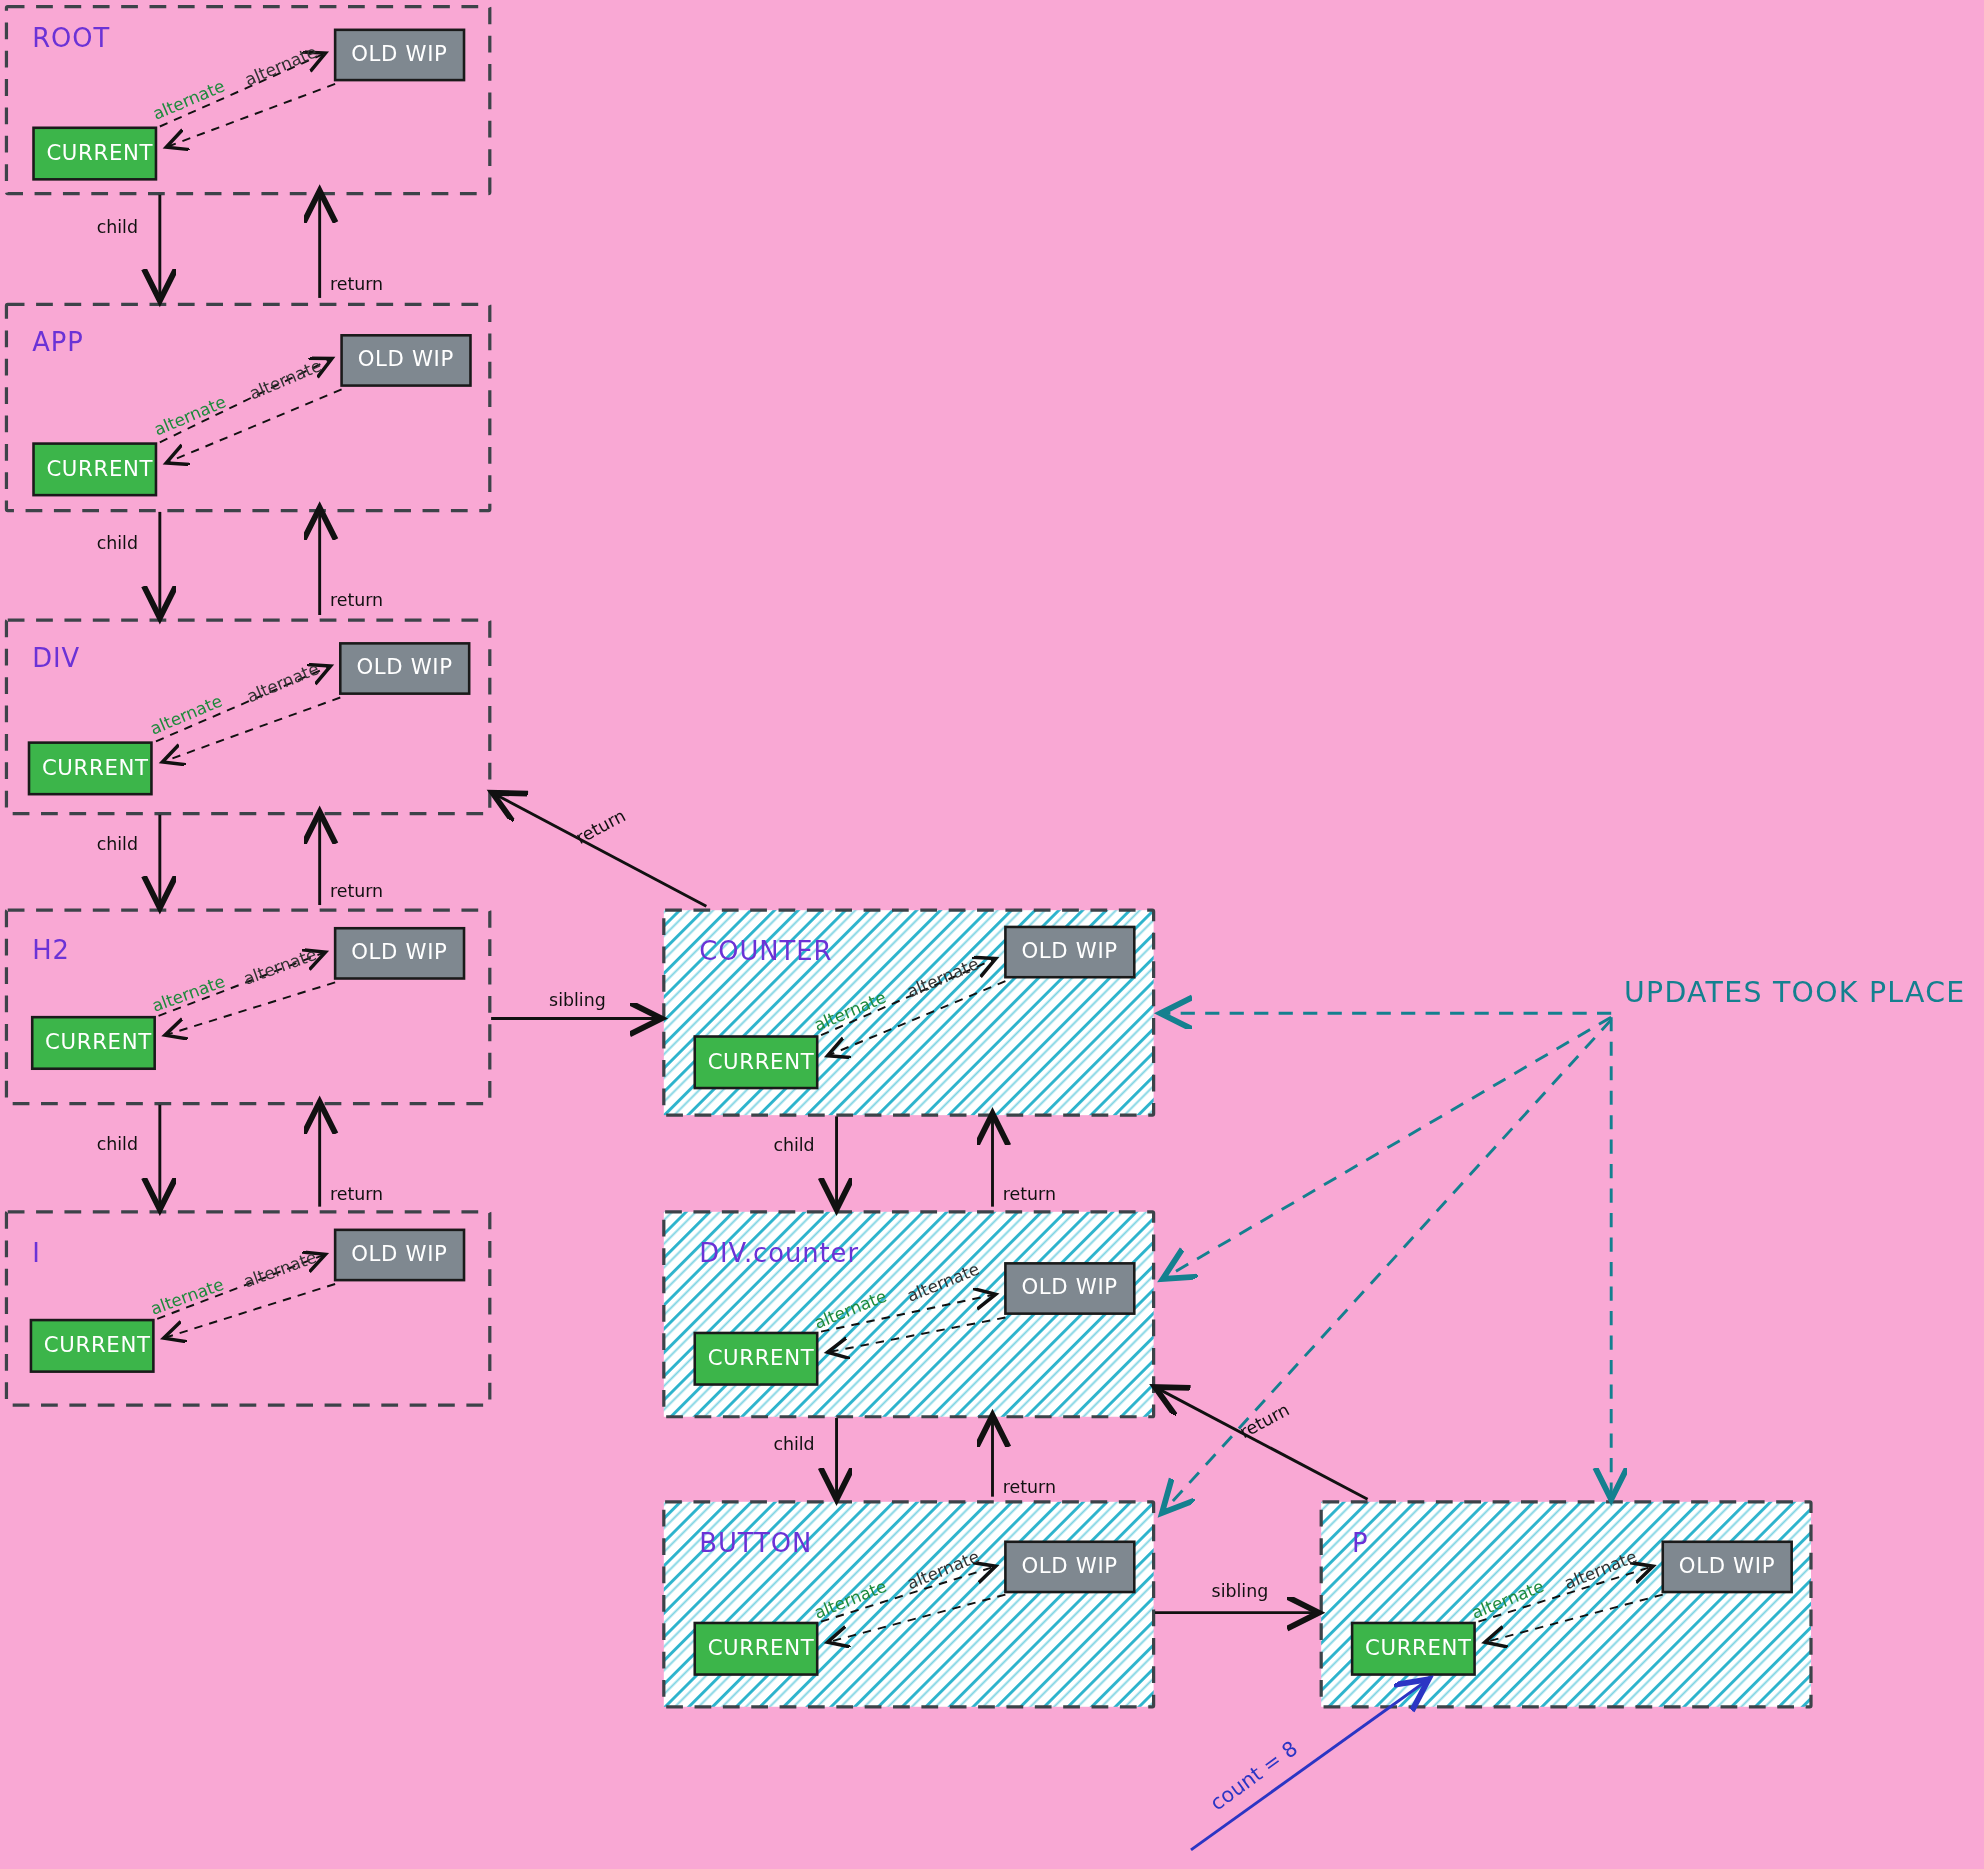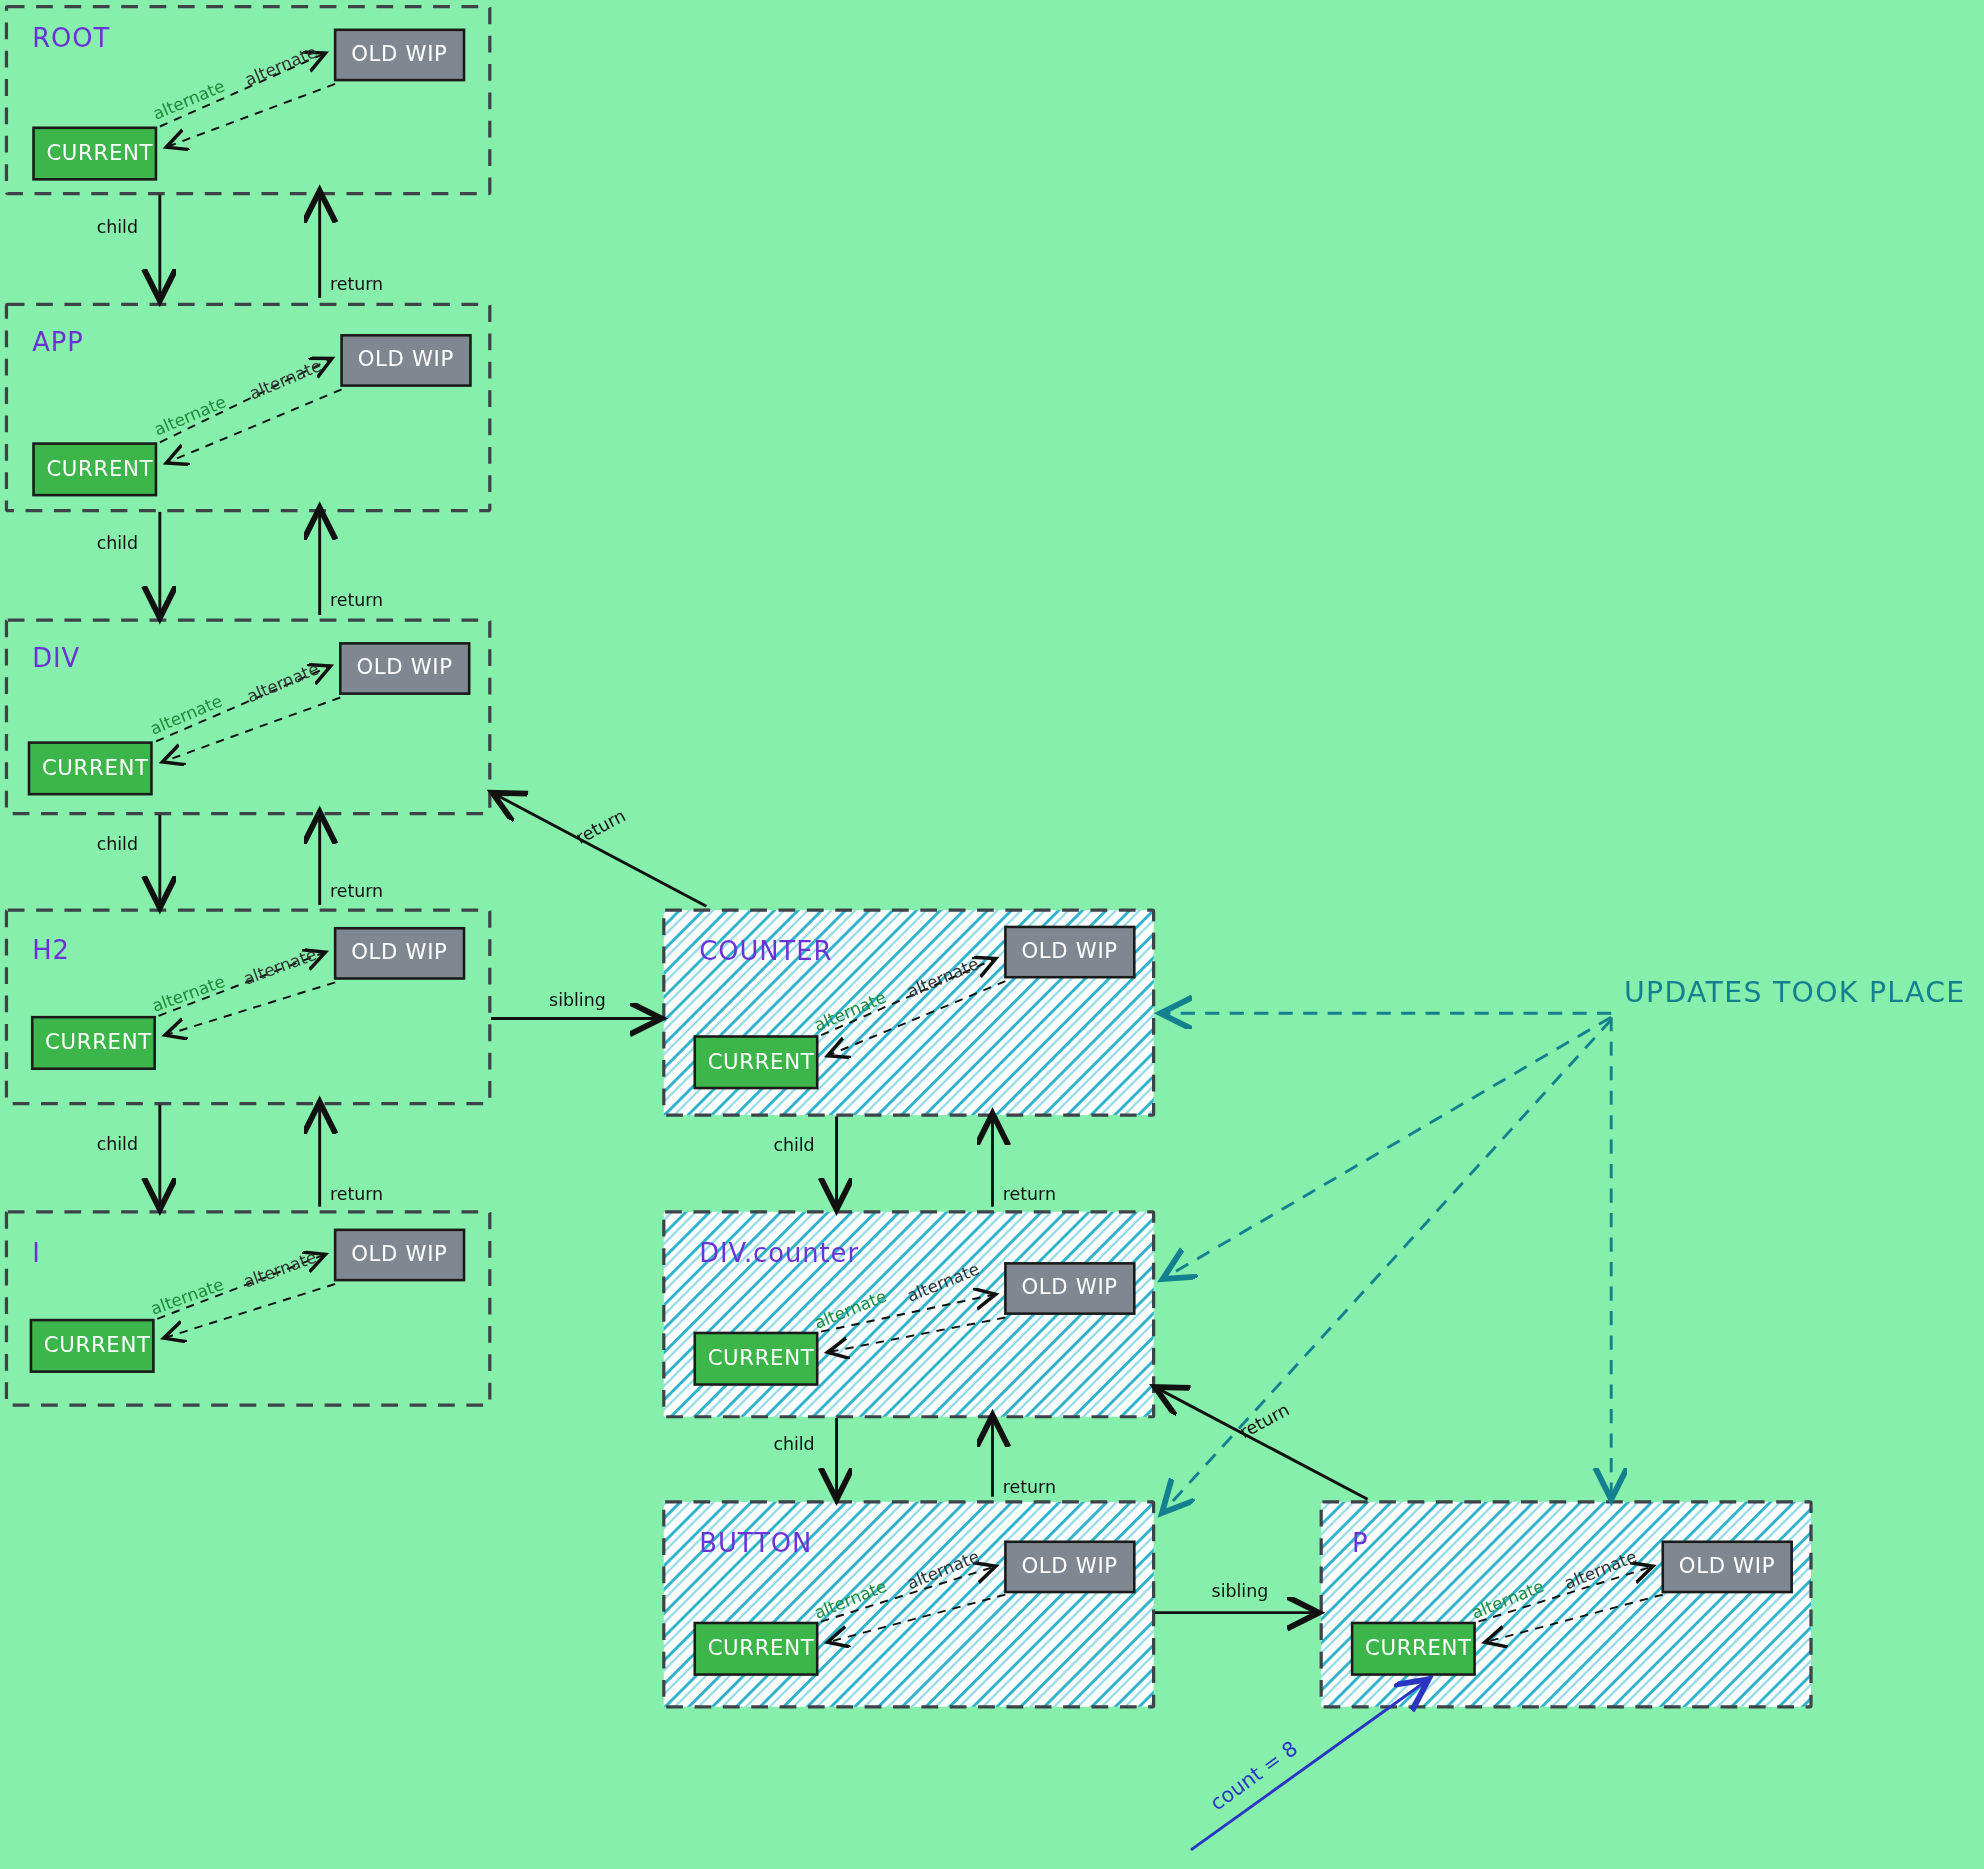--- a/index.html
+++ b/index.html
@@ -10,21 +10,21 @@
   body {
     width: 1985px;
     height: 1870px;
     font-family: "DejaVu Sans", sans-serif;
     overflow: hidden;
   }
   #canvas {
     position: relative;
     width: 1985px;
     height: 1870px;
-    background: #86efac;
+    background: #f9a8d4;
   }
   svg#diagram {
     position: absolute;
     top: 0;
     left: 0;
     width: 1985px;
     height: 1870px;
   }
   .node-box-outline {
     fill: none;

